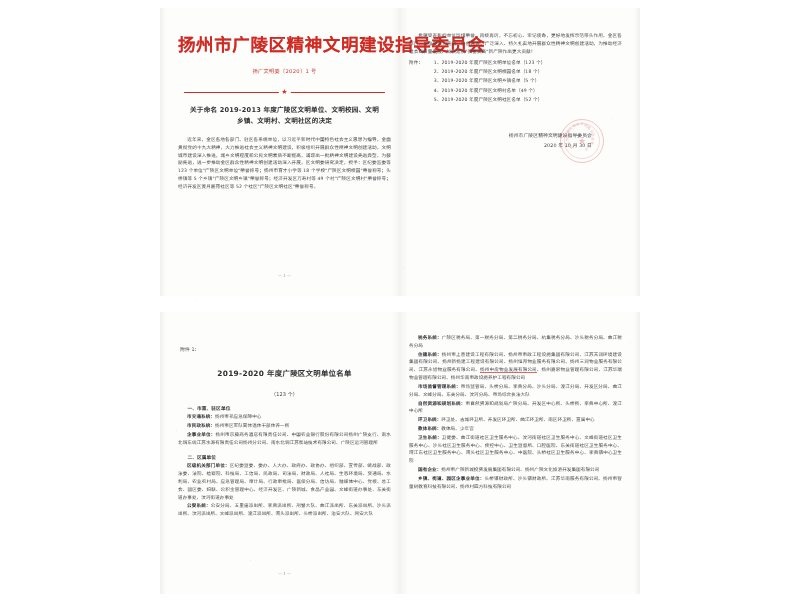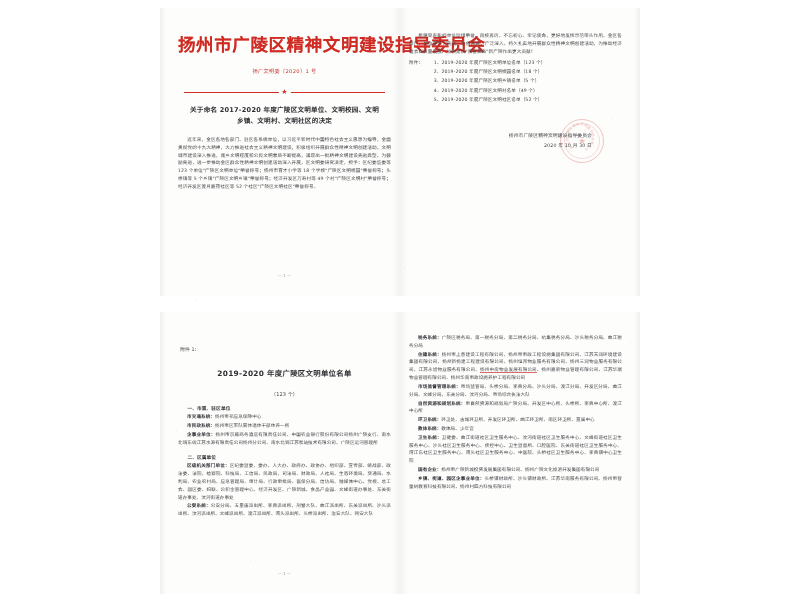--- a/index.html
+++ b/index.html
@@ -174,21 +174,21 @@
     <div class="gutter"></div>
 
     <div class="page-inner">
 
       <div class="col">
         <div class="masthead zh">扬州市广陵区精神文明建设指导委员会</div>
         <div class="docnum zh">扬广文明委〔2020〕1 号</div>
         <div class="star-rule">
           <span>★</span>
         </div>
-        <div class="doc-title zh">关于命名 2017-2020 年度广陵区文明单位、文明校园、文明乡镇、文明村、文明社区的决定</div>
+        <div class="doc-title zh">关于命名 2019-2013 年度广陵区文明单位、文明校园、文明乡镇、文明村、文明社区的决定</div>
         <div class="body-txt zh">
           <p>近年来，全区各地各部门、驻区各系统单位，以习近平新时代中国特色社会主义思想为指导，全面贯彻党的十九大精神，大力推进社会主义精神文明建设，积极组织开展群众性精神文明创建活动，文明城市建设深入推进，城乡文明程度和公民文明素质不断提高，涌现出一批精神文明建设先进典型。为鼓励先进，进一步推动全区群众性精神文明创建活动深入开展，区文明委研究决定，授予：区纪委监委等 123 个单位"广陵区文明单位"荣誉称号；扬州市育才小学等 18 个学校"广陵区文明校园"荣誉称号；头桥镇等 5 个乡镇"广陵区文明乡镇"荣誉称号；经济开发区万寿村等 49 个村"广陵区文明村"荣誉称号；经济开发区菱月嘉苑社区等 52 个社区"广陵区文明社区"荣誉称号。</p>
         </div>
         <div class="pagenum">— 1 —</div>
       </div>
 
       <div class="col">
         <div class="body-txt zh" style="margin-top:6px;">
           <p>希望受表彰的单位珍惜荣誉、再接再厉，不忘初心、牢记使命，更好地发挥示范带头作用。全区各部门、单位要学习先进、争创先进，广泛深入、持久扎实地开展群众性精神文明创建活动，为推动经济社会高质量发展、加快建设"强富美高"新广陵作出更大贡献！</p>
         </div>

